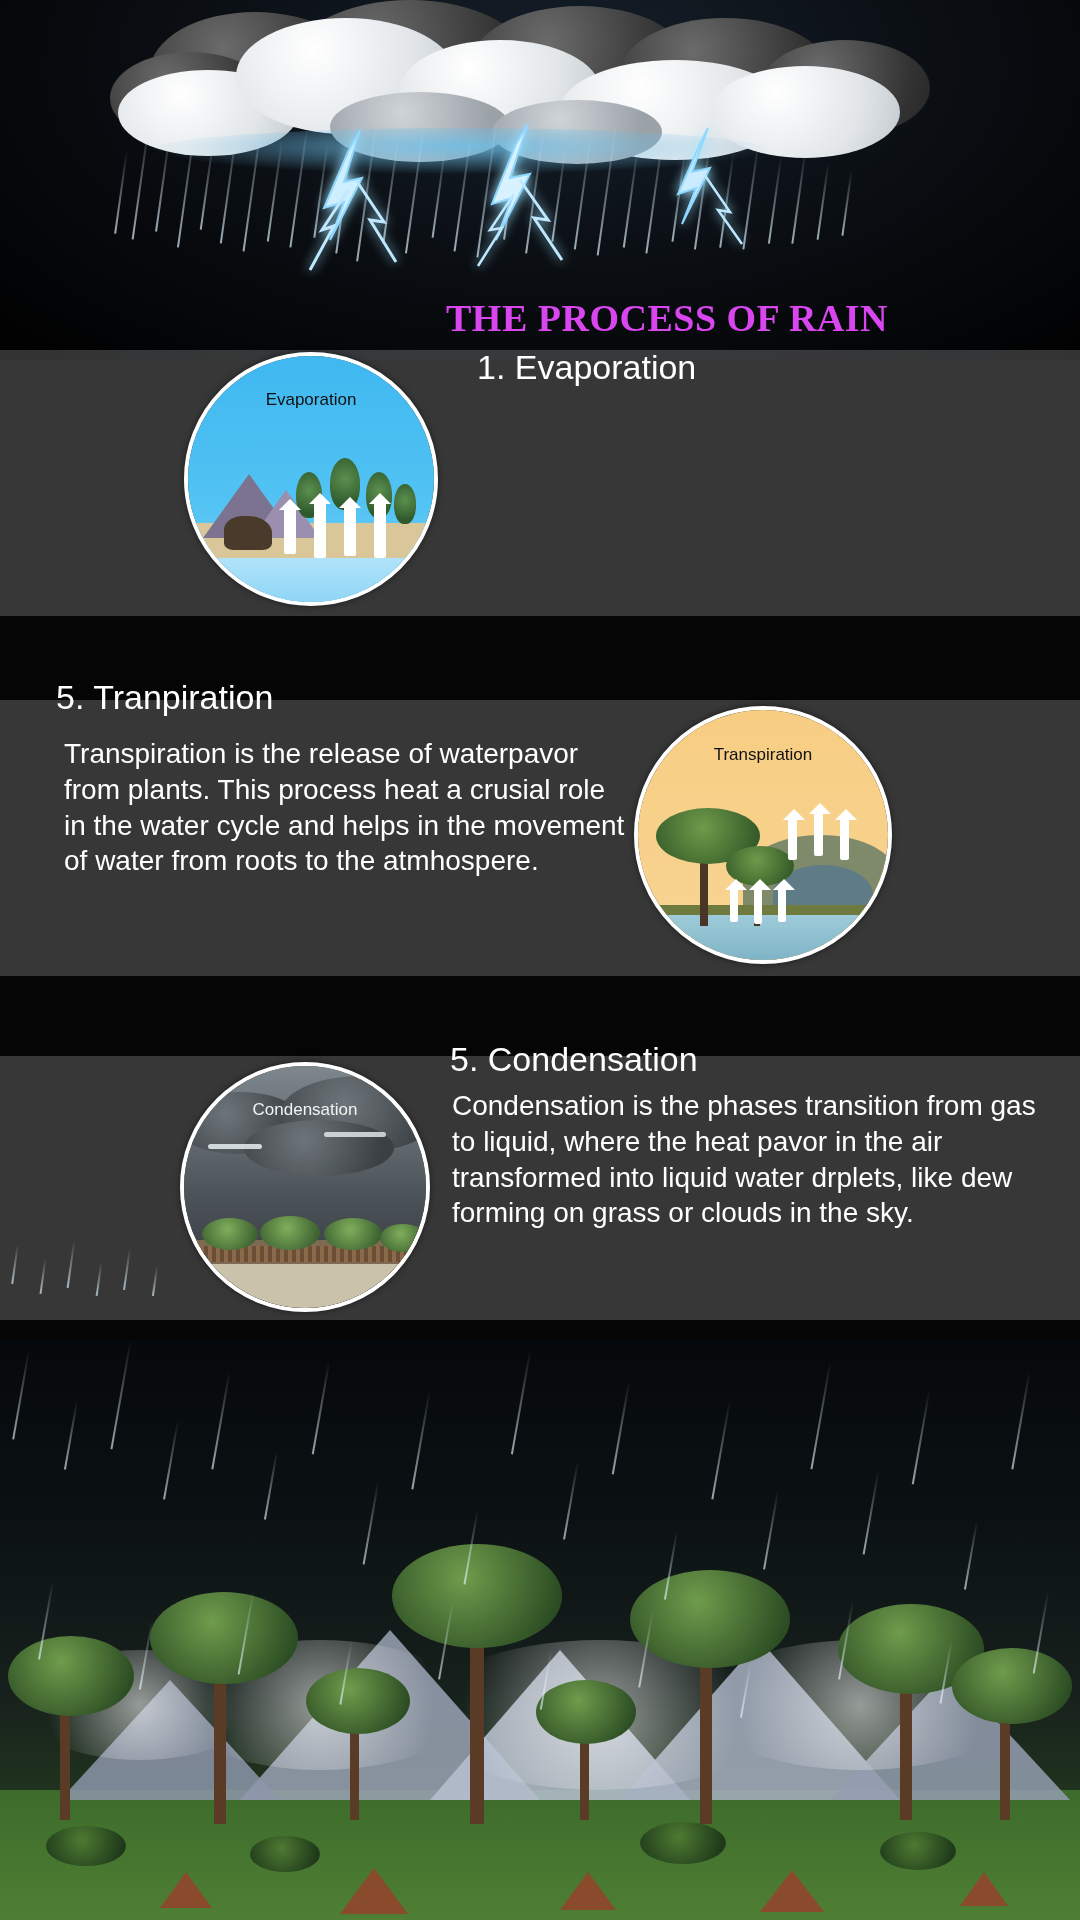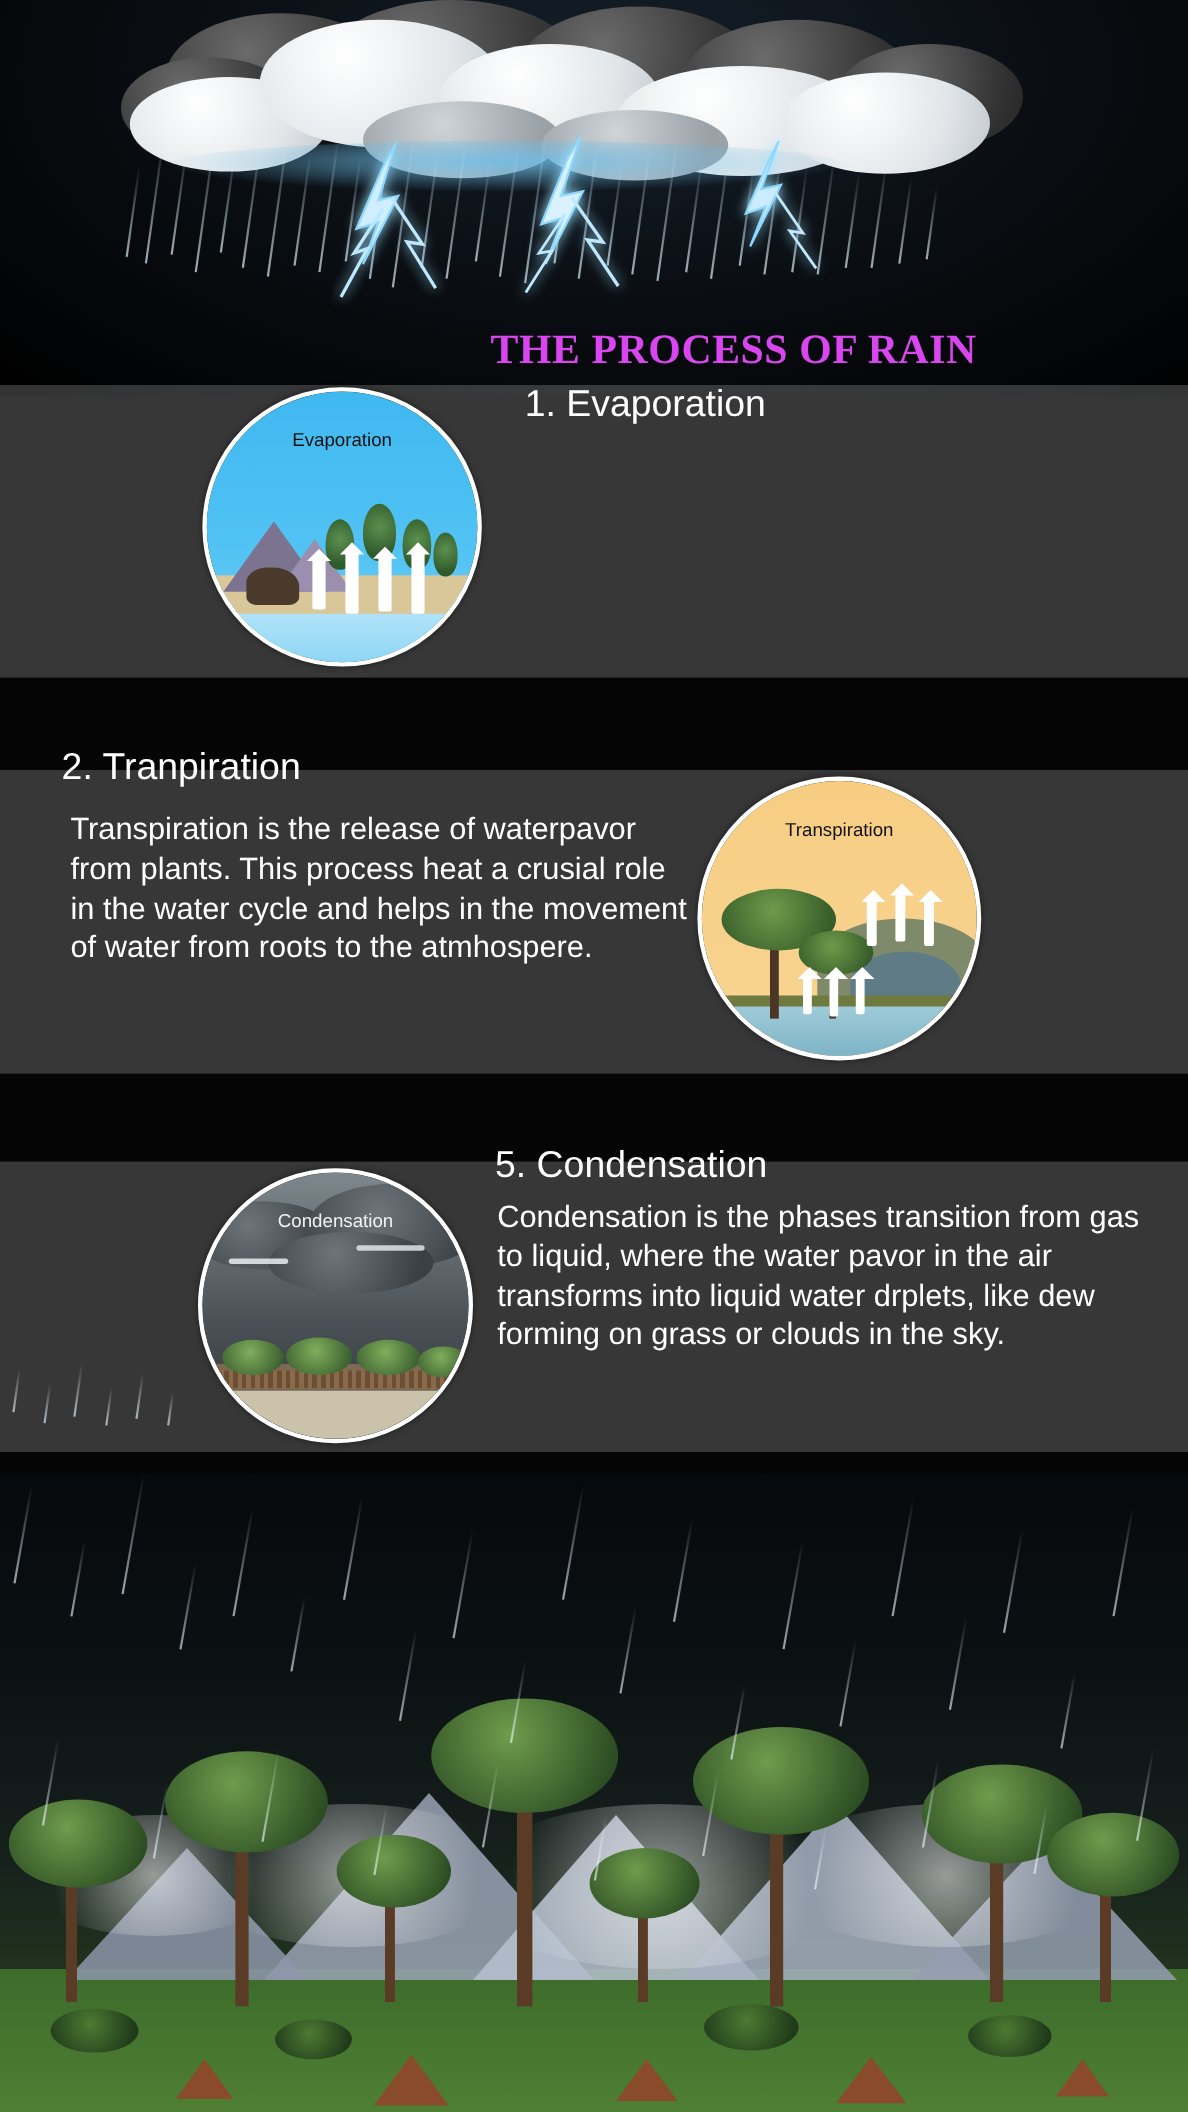--- a/index.html
+++ b/index.html
@@ -265,21 +265,21 @@
     <div class="arrow-up" style="left:96px;  bottom:48px; height:46px;"></div>
     <div class="arrow-up" style="left:126px; bottom:44px; height:56px;"></div>
     <div class="arrow-up" style="left:156px; bottom:46px; height:50px;"></div>
     <div class="arrow-up" style="left:186px; bottom:44px; height:56px;"></div>
     <div style="position:absolute;left:36px;bottom:52px;width:48px;height:34px;background:#4a3a2c;border-radius:40% 50% 20% 20%;"></div>
     <div class="cap">Evaporation</div>
   </div>
 
   <div class="band" style="left:0; top:700px; width:1080px; height:276px;"></div>
 
-  <div class="sec-head" style="left:56px; top:678px; width:600px;">2. Tranpiration</div>
+  <div class="sec-head" style="left:56px; top:678px; width:600px;">5. Tranpiration</div>
   <div class="sec-body" style="left:64px; top:736px; width:570px;">Transpiration is the release of waterpavor from plants. This process heat a crusial role in the water cycle and helps in the movement of water from roots to the atmhospere.</div>
 
   <div class="circle tr" style="left:634px; top:706px; width:258px; height:258px;">
     <div class="tr-sky"></div>
     <div class="tr-hill"></div>
     <div class="tr-hill2"></div>
     <div class="tr-grass"></div>
     <div class="tr-water"></div>
     <div class="tr-trunk" style="left:62px; bottom:34px; width:8px; height:78px;"></div>
     <div class="tr-canopy" style="left:18px; bottom:96px; width:104px; height:56px;"></div>
@@ -290,21 +290,21 @@
     <div class="arrow-up" style="left:202px; bottom:100px; height:42px; width:9px;"></div>
     <div class="arrow-up" style="left:92px;  bottom:38px; height:34px; width:8px;"></div>
     <div class="arrow-up" style="left:116px; bottom:36px; height:36px; width:8px;"></div>
     <div class="arrow-up" style="left:140px; bottom:38px; height:34px; width:8px;"></div>
     <div class="cap">Transpiration</div>
   </div>
 
   <div class="band" style="left:0; top:1056px; width:1080px; height:264px;"></div>
 
   <div class="sec-head" style="left:450px; top:1040px; width:600px;">5. Condensation</div>
-  <div class="sec-body" style="left:452px; top:1088px; width:600px;">Condensation is the phases transition from gas to liquid, where the water pavor in the air transforms into liquid water drplets, like dew forming on grass or clouds in the sky.</div>
+  <div class="sec-body" style="left:452px; top:1088px; width:600px;">Condensation is the phases transition from gas to liquid, where the heat pavor in the air transformed into liquid water drplets, like dew forming on grass or clouds in the sky.</div>
 
   <div class="circle cond" style="left:180px; top:1062px; width:250px; height:250px;">
     <div class="cd-sky"></div>
     <div class="cd-cloud" style="left:-10px; top:26px;  width:130px; height:62px;"></div>
     <div class="cd-cloud" style="left:96px;  top:10px;  width:160px; height:76px;"></div>
     <div class="cd-cloud" style="left:60px;  top:54px;  width:150px; height:56px;"></div>
     <div style="position:absolute;left:24px;top:78px;width:54px;height:5px;background:#e8eef2;border-radius:3px;opacity:.85;"></div>
     <div style="position:absolute;left:140px;top:66px;width:62px;height:5px;background:#e8eef2;border-radius:3px;opacity:.8;"></div>
     <div class="cd-ground"></div>
     <div class="cd-road"></div>

